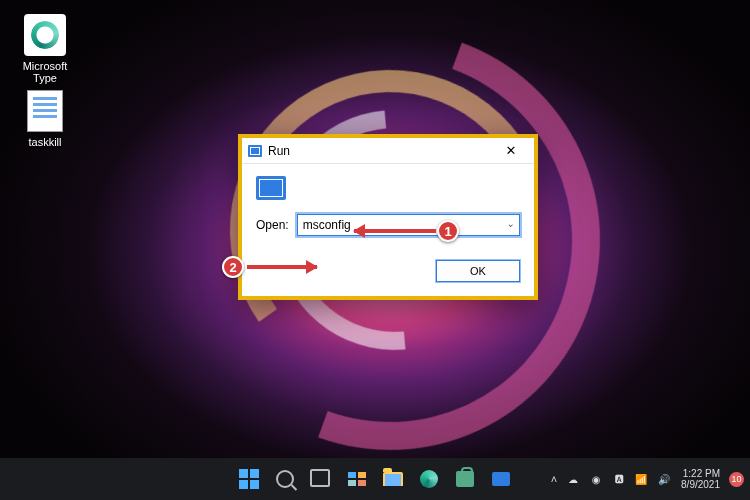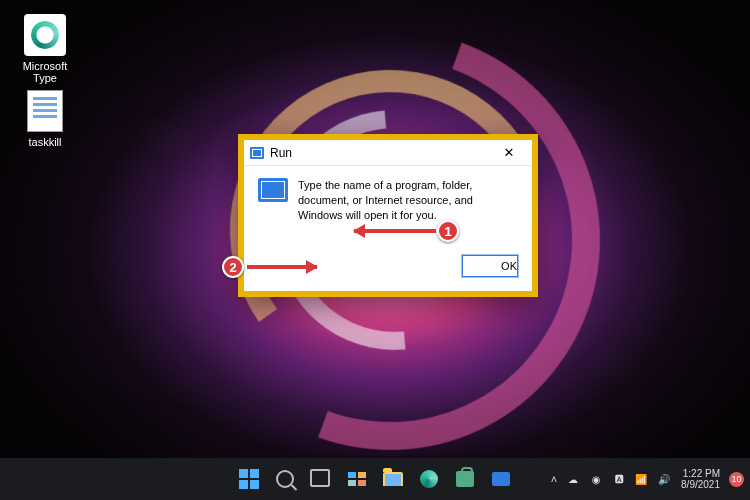--- a/index.html
+++ b/index.html
@@ -21,40 +21,40 @@
   .desktop-icon { position:absolute; width:70px; text-align:center; color:#fff; font-size:11px; text-shadow:0 1px 2px #000; cursor:pointer; }
   .desktop-icon .tile { width:42px;height:42px;margin:0 auto 4px;border-radius:4px;display:flex;align-items:center;justify-content:center; }
   .edge-tile { background:#fff; }
   .edge-glyph { width:28px;height:28px;border-radius:50%;background:conic-gradient(from 200deg,#0b7f6f,#35c2a0,#7bdccb,#0b7f6f); mask:radial-gradient(circle at 50% 50%,transparent 8px,#000 9px); -webkit-mask:radial-gradient(circle at 50% 50%,transparent 8px,#000 9px);}
   .file-tile { background:#fff; border:1px solid #999; position:relative; width:36px; height:42px;}
   .file-tile::before{content:"";position:absolute;top:6px;left:5px;right:5px;height:3px;background:#6fa8e8;box-shadow:0 6px 0 #6fa8e8,0 12px 0 #6fa8e8,0 18px 0 #6fa8e8;}
 
   
   .run {
     position:absolute; left:238px; top:134px; width:300px; background:#fff;
-    border:6px solid #eab308; box-shadow:0 8px 30px rgba(0,0,0,.5);
+    border:4px solid #eab308; box-shadow:0 8px 30px rgba(0,0,0,.5);
     font-size:12px; color:#000;
   }
   .run-titlebar { display:flex;align-items:center;height:26px;padding:0 6px;background:#fff;border-bottom:1px solid #e5e5e5;}
   .run-titlebar .icon { width:14px;height:12px;background:#2f7de1;border-radius:1px;margin-right:6px;position:relative;}
   .run-titlebar .icon::after{content:"";position:absolute;inset:2px;border:1px solid #fff;}
   .run-titlebar .title { flex:1;font-size:12px; }
   .run-titlebar .close { width:34px;height:22px;display:flex;align-items:center;justify-content:center;font-size:13px;cursor:pointer;}
   .run-body { padding:12px 14px 8px; }
   .run-body .inforow{display:flex;gap:10px;margin-bottom:14px;}
   .run-body .run-icon{width:30px;height:24px;background:#2f7de1;border-radius:2px;position:relative;flex-shrink:0;}
   .run-body .run-icon::after{content:"";position:absolute;inset:3px;border:1px solid #fff;}
   .run-body .desc{font-size:11px;line-height:1.35;}
   .openrow{display:flex;align-items:center;gap:8px;margin-bottom:6px;}
   .openrow label{font-size:12px;}
   .open-input{flex:1;position:relative;}
   .open-input input{width:100%;height:22px;border:1px solid #2f7de1;outline:2px solid #9cc3f0;padding:0 18px 0 5px;font-size:12px;}
   .open-input .chev{position:absolute;right:5px;top:4px;font-size:10px;color:#666;cursor:pointer;}
   .run-footer{display:flex;justify-content:flex-end;gap:6px;padding:10px 14px 14px;}
-  .run-footer button{width:56px;height:22px;font-size:11px;background:#fdfdfd;border:1px solid #adadad;cursor:pointer;text-align:right;}
+  .run-footer button{width:84px;height:22px;font-size:11px;background:#fdfdfd;border:1px solid #adadad;cursor:pointer;}
   .run-footer button.primary{border:1px solid #2f7de1;outline:1px solid #9cc3f0;}
 
   
   .badge{position:absolute;width:22px;height:22px;border-radius:50%;background:#d73a3a;color:#fff;font-weight:bold;font-size:13px;display:flex;align-items:center;justify-content:center;border:2px solid #fff;box-shadow:0 1px 3px rgba(0,0,0,.5);}
   .arrow{position:absolute;height:4px;background:#d73a3a;}
   .arrow::after{content:"";position:absolute;right:-1px;top:-5px;border:7px solid transparent;border-right:none;border-left:12px solid #d73a3a;}
   .arrow.left::after{left:-1px;right:auto;border-left:none;border-right:12px solid #d73a3a;}
 
   
   .taskbar{position:absolute;left:0;right:0;bottom:0;height:42px;background:#1b1c20;display:flex;align-items:center;color:#ddd;}
@@ -109,21 +109,27 @@
   <div class="run-titlebar">
     <div class="icon"></div>
     <div class="title">Run</div>
     <div class="close">
         <span>✕</span>
       </div>
   </div>
   <div class="run-body">
     <div class="inforow">
       <div class="run-icon"></div>
-      <div class="desc">Type the name of a program, folder, document, or Internet resource, and Windows will open it for you.</div>
+    </div>
+    <div class="openrow">
+      <label>Open:</label>
+      <div class="open-input">
+        <input type="text" value="msconfig" style="">
+        <span class="chev">⌄</span>
+      </div>
     </div>
   </div>
   <div class="run-footer">
     <button class="primary">OK</button>
   </div>
 </div>
 
 <div class="badge" style="left:437px;top:220px;">1</div>
 <div class="arrow left" style="left:354px;top:229px;width:82px;"></div>
 <div class="badge" style="left:222px;top:256px;">2</div>

